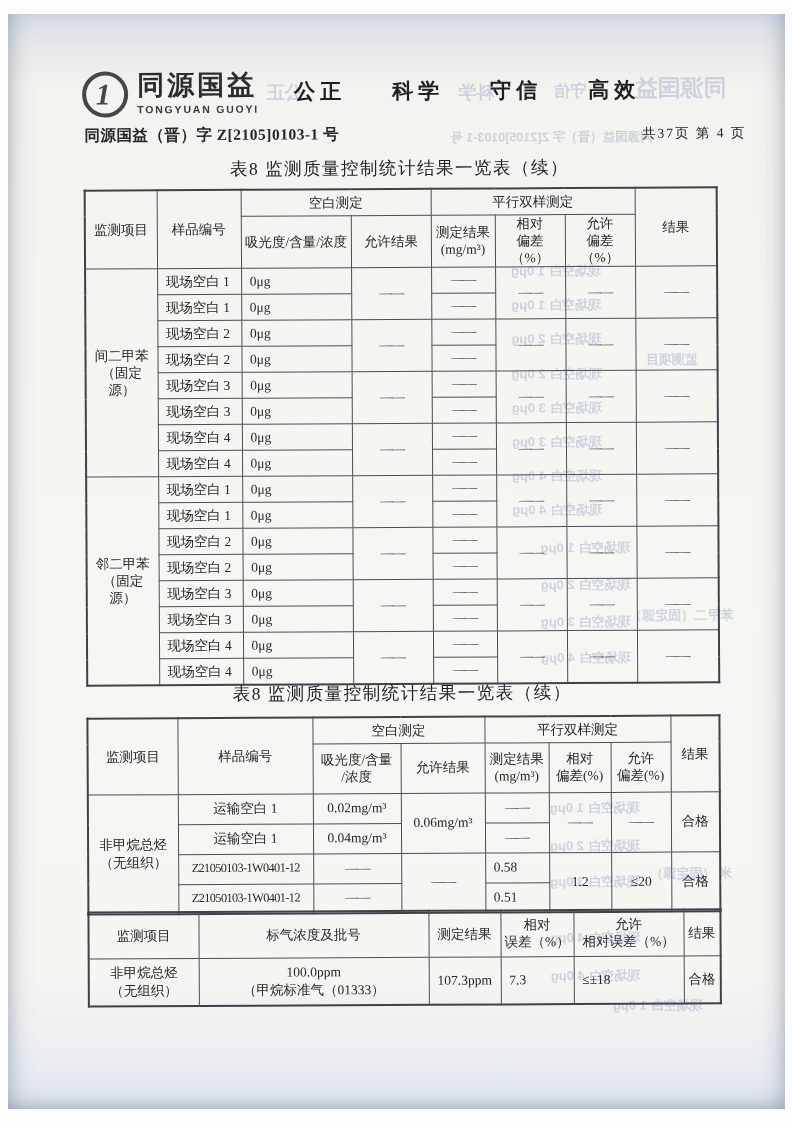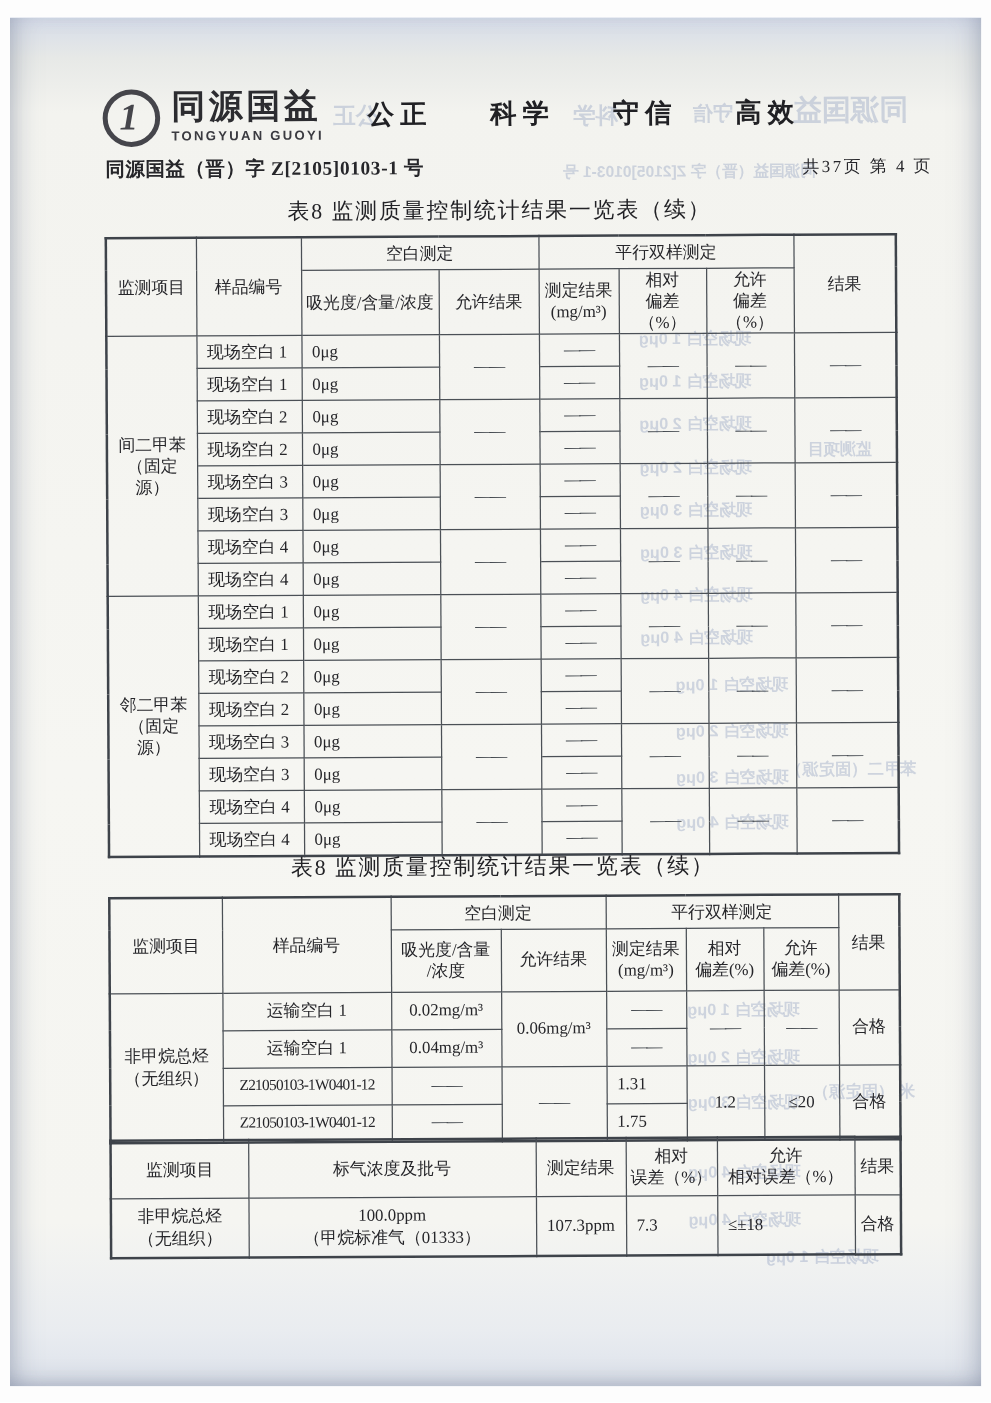--- a/index.html
+++ b/index.html
@@ -333,29 +333,29 @@
           </tr>
           <tr>
             <td>运输空白 1</td>
             <td>0.04mg/m³</td>
             <td class="dash">——</td>
           </tr>
           <tr>
             <td class="zcode">Z21050103-1W0401-12</td>
             <td class="dash">——</td>
             <td rowspan="2" class="dash">——</td>
-            <td class="left">1.31</td>
+            <td class="left">0.58</td>
             <td rowspan="2">1.2</td>
             <td rowspan="2">≤20</td>
             <td rowspan="2">合格</td>
           </tr>
           <tr>
             <td class="zcode">Z21050103-1W0401-12</td>
             <td class="dash">——</td>
-            <td class="left">1.75</td>
+            <td class="left">0.51</td>
           </tr>
         </tbody>
     </table>
 
     <table id="t2b">
       <colgroup>
         <col style="width:110px">
           <col style="width:230px">
           <col style="width:72px">
         <col style="width:73px">

